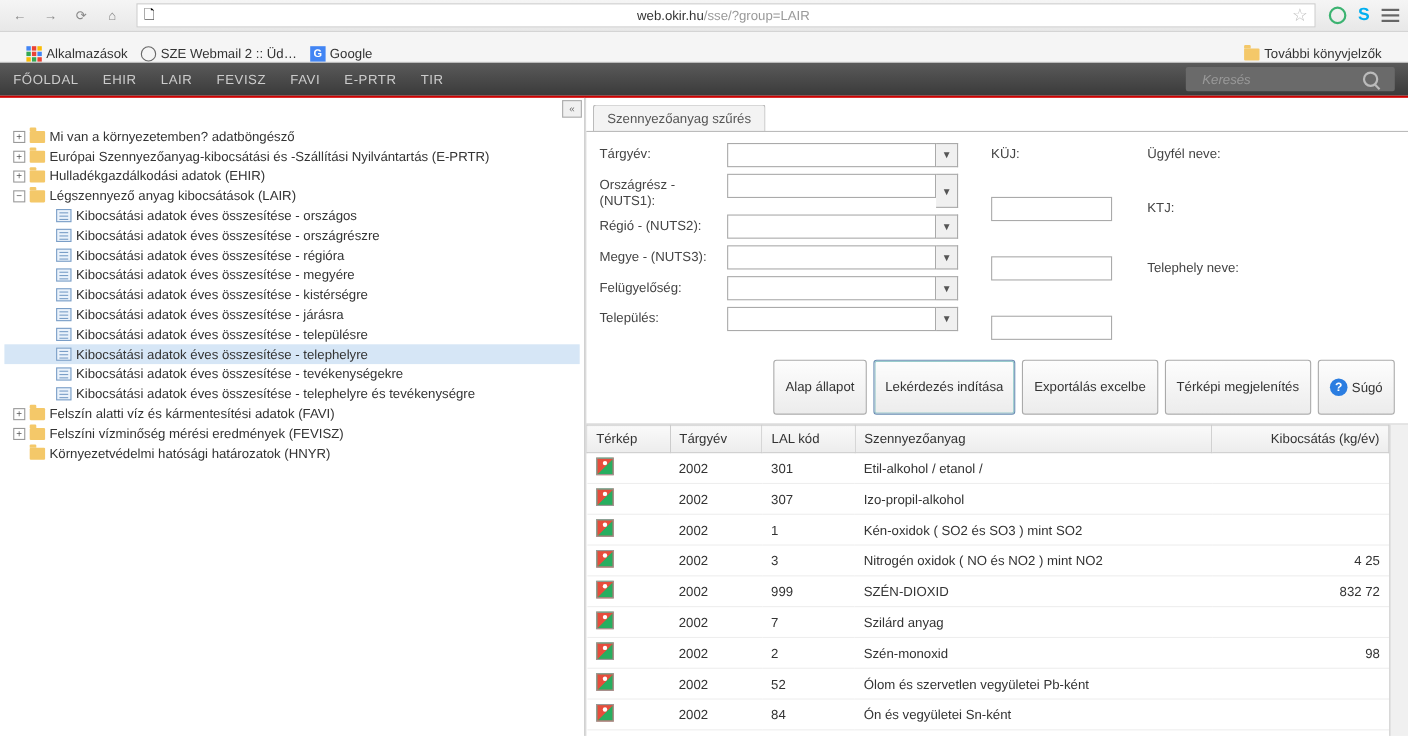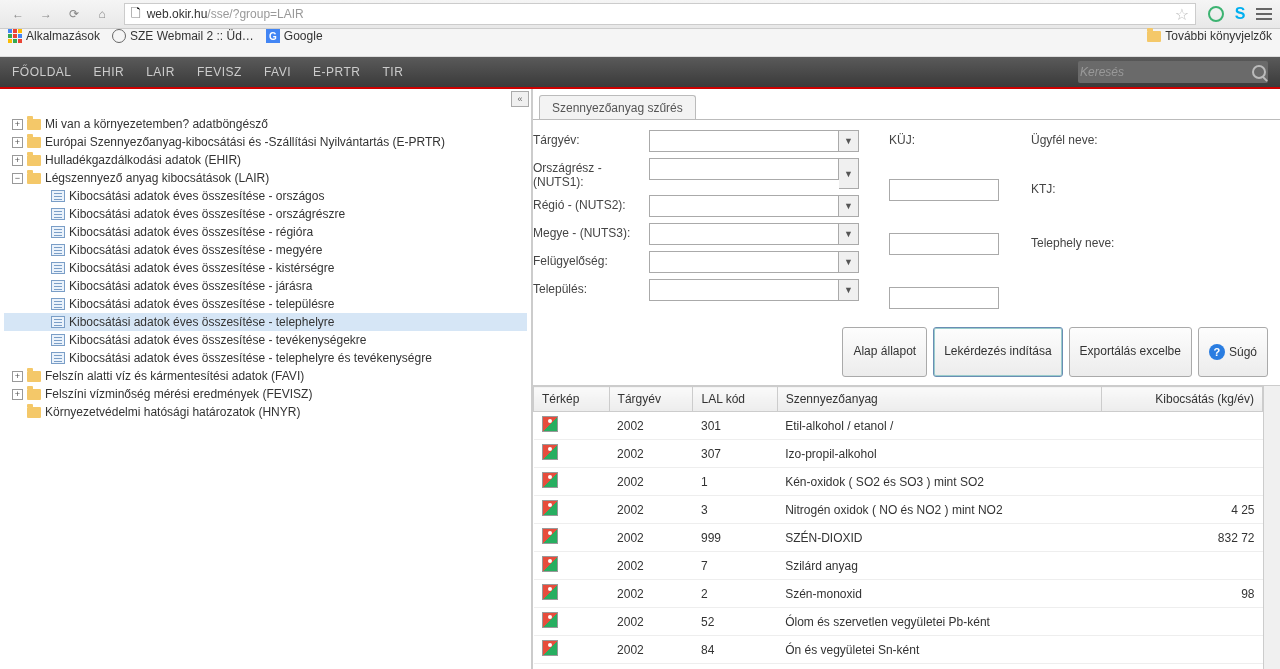--- a/index.html
+++ b/index.html
@@ -2,47 +2,47 @@
 <html><head>
 <meta charset="utf-8">
 <style>
 * { margin: 0; padding: 0; box-sizing: border-box; font-family: Arial, sans-serif; }
 body { width: 1280px; height: 669px; overflow: hidden; background: #fff; font-size: 12px; }
 
 
 .browser-toolbar { height: 29px; background: linear-gradient(#f5f5f5,#e8e8e8); border-bottom: 1px solid #ccc; display: flex; align-items: center; padding: 0 6px; gap: 4px; }
 .nav-btn { width: 24px; height: 24px; display: flex; align-items: center; justify-content: center; color: #888; cursor: pointer; }
 .url-bar { flex: 1; height: 22px; border: 1px solid #ccc; background: #fff; display: flex; align-items: center; padding: 0 6px; gap: 6px; margin: 0 6px; }
-.url-bar .url-text { flex:1; color:#222; }
+.url-bar .url-text { flex:1; color:#222;text-align:center; }
 .url-bar .url-host { color:#333; }
 .url-bar .url-path { color:#999; }
 .tb-icon { width:20px; height:20px; display:flex; align-items:center; justify-content:center; }
 .star { color:#bbb; font-size:16px; }
 .skype { color:#00aff0; font-size:16px; font-weight:bold; }
 .greeno { width:16px; height:16px; border:2px solid #3cb371; border-radius:50%; }
 .hamburger { width:16px; height:12px; border-top:2px solid #666; border-bottom:2px solid #666; position:relative; }
 .hamburger::before { content:""; position:absolute; top:3px; left:0; right:0; border-top:2px solid #666; }
 
-.bookmarks-bar { height: 28px; background:#f5f5f5; border-bottom:1px solid #ddd; display:flex; align-items:flex-start; padding:0 8px; gap:12px; }
+.bookmarks-bar { height: 28px; background:#f5f5f5; border-bottom:1px solid #ddd; display:flex; align-items:flex-end; padding:0 24px; gap:12px; }
 .bk-item { display:flex; align-items:center; gap:4px; color:#333; cursor:pointer; }
 .apps-icon { display:grid; grid-template-columns:repeat(3,4px); grid-template-rows:repeat(3,4px); gap:1px; }
 .apps-icon span{ background:#4285f4; }
 .apps-icon span:nth-child(2){background:#ea4335}.apps-icon span:nth-child(3){background:#fbbc05}
 .apps-icon span:nth-child(4){background:#34a853}.apps-icon span:nth-child(5){background:#ea4335}.apps-icon span:nth-child(6){background:#4285f4}
 .apps-icon span:nth-child(7){background:#fbbc05}.apps-icon span:nth-child(8){background:#34a853}.apps-icon span:nth-child(9){background:#ea4335}
 .globe { width:14px; height:14px; border:1px solid #666; border-radius:50%; position:relative; }
 .g-icon { width:14px; height:14px; background:#4285f4; color:#fff; font-weight:bold; font-size:10px; display:flex;align-items:center;justify-content:center; }
 .folder-ico { width:14px; height:11px; background:#f4c869; border-radius:1px; position:relative; }
 .folder-ico::before{content:"";position:absolute;top:-3px;left:0;width:6px;height:3px;background:#f4c869;border-radius:1px 1px 0 0;}
 .bk-right{ margin-left:auto; }
 
 
 .app-nav { height: 32px; background:linear-gradient(#5a5a5a,#3a3a3a); display:flex; align-items:center; padding:0 12px; gap:22px; border-bottom:2px solid #c00; }
 .app-nav a { color:#ccc; font-size:12px; font-weight:normal; text-decoration:none; cursor:pointer; letter-spacing:0.5px;}
-.search-box { margin-left:auto; width:190px; height:22px; background:#6a6a6a; border-radius:2px; display:flex; align-items:center; padding:0 2px; color:#999;justify-content:space-between; }
+.search-box { margin-left:auto; width:190px; height:22px; background:#6a6a6a; border-radius:2px; display:flex; align-items:center; padding:0 15px; color:#999;justify-content:space-between; }
 .search-box span{flex:1;font-style:italic;}
 .mag { width:14px;height:14px;border:2px solid #bbb;border-radius:50%;position:relative;}
 .mag::after{content:"";position:absolute;width:6px;height:2px;background:#bbb;bottom:-3px;right:-4px;transform:rotate(45deg);}
 
 
 .main { display:flex; height:calc(100% - 89px); }
 .sidebar { width:532px; border-right:1px solid #ccc; background:#fff; position:relative; padding:6px 4px; overflow:hidden;}
 .collapse-handle{position:absolute;top:2px;right:2px;width:18px;height:16px;border:1px solid #aaa;background:#f0f0f0;display:flex;align-items:center;justify-content:center;font-size:9px;color:#666;cursor:pointer;}
 .tree{list-style:none;margin-top:20px;}
 .tree li{display:flex;align-items:center;gap:4px;padding:2px 0;white-space:nowrap;cursor:pointer;color:#333;}
@@ -54,21 +54,21 @@
 .leaf-ico{width:14px;height:12px;border:1px solid #7a9ec7;background:#eaf2fb;position:relative;}
 .leaf-ico::before{content:"";position:absolute;top:2px;left:2px;right:2px;height:1px;background:#7a9ec7;box-shadow:0 3px 0 #7a9ec7,0 6px 0 #7a9ec7;}
 
 
 .content{flex:1;display:flex;flex-direction:column;border-left:1px solid #ccc;}
 .tabs{display:flex;gap:2px;padding:6px 6px 0;background:#fff;}
 .tab{padding:5px 12px;border:1px solid #bbb;border-bottom:none;background:#f3f3f3;border-radius:3px 3px 0 0;cursor:pointer;color:#555;}
 .tab.active{background:#fff;font-weight:bold;color:#333;position:relative;z-index:2;}
 .tab-underline{border-bottom:1px solid #bbb;margin-top:-1px;}
 
-.filter-panel{padding:10px 0;display:flex;gap:30px;}
+.filter-panel{padding:10px 12px;display:flex;gap:30px;}
 .filter-col{display:grid;grid-template-columns:110px 210px;gap:6px 6px;align-content:start;}
 .filter-col.right{grid-template-columns:110px 210px;gap:32px;}
 .filter-col label{color:#444;padding-top:3px;}
 .combo{display:flex;}
 .combo input{flex:1;border:1px solid #aaa;height:22px;padding:0 4px;}
 .combo .dd{width:20px;border:1px solid #aaa;border-left:none;background:#f0f0f0;display:flex;align-items:center;justify-content:center;font-size:9px;color:#555;cursor:pointer;}
 .txt{border:1px solid #aaa;height:22px;padding:0 4px;width:100%;}
 
 .action-bar{display:flex;gap:6px;justify-content:flex-end;padding:8px 12px;}
 .btn{border:1px solid #aaa;background:linear-gradient(#fdfdfd,#ececec);padding:16px 10px;border-radius:3px;cursor:pointer;color:#333;}
@@ -294,20 +294,21 @@
         <input class="txt" style="">
         <label>Telephely neve:</label>
         <input class="txt" style="">
       </div>
     </div>
 
     <div class="action-bar">
       <div class="btn">Alap állapot</div>
       <div class="btn primary">Lekérdezés indítása</div>
       <div class="btn">Exportálás excelbe</div>
+      <div class="btn">Térképi megjelenítés</div>
       <div class="btn help-btn">
         <span class="q-circle">?</span>
         <span>Súgó</span>
       </div>
     </div>
 
     <div class="grid-wrap">
       <div class="grid">
         <table>
           <thead>

